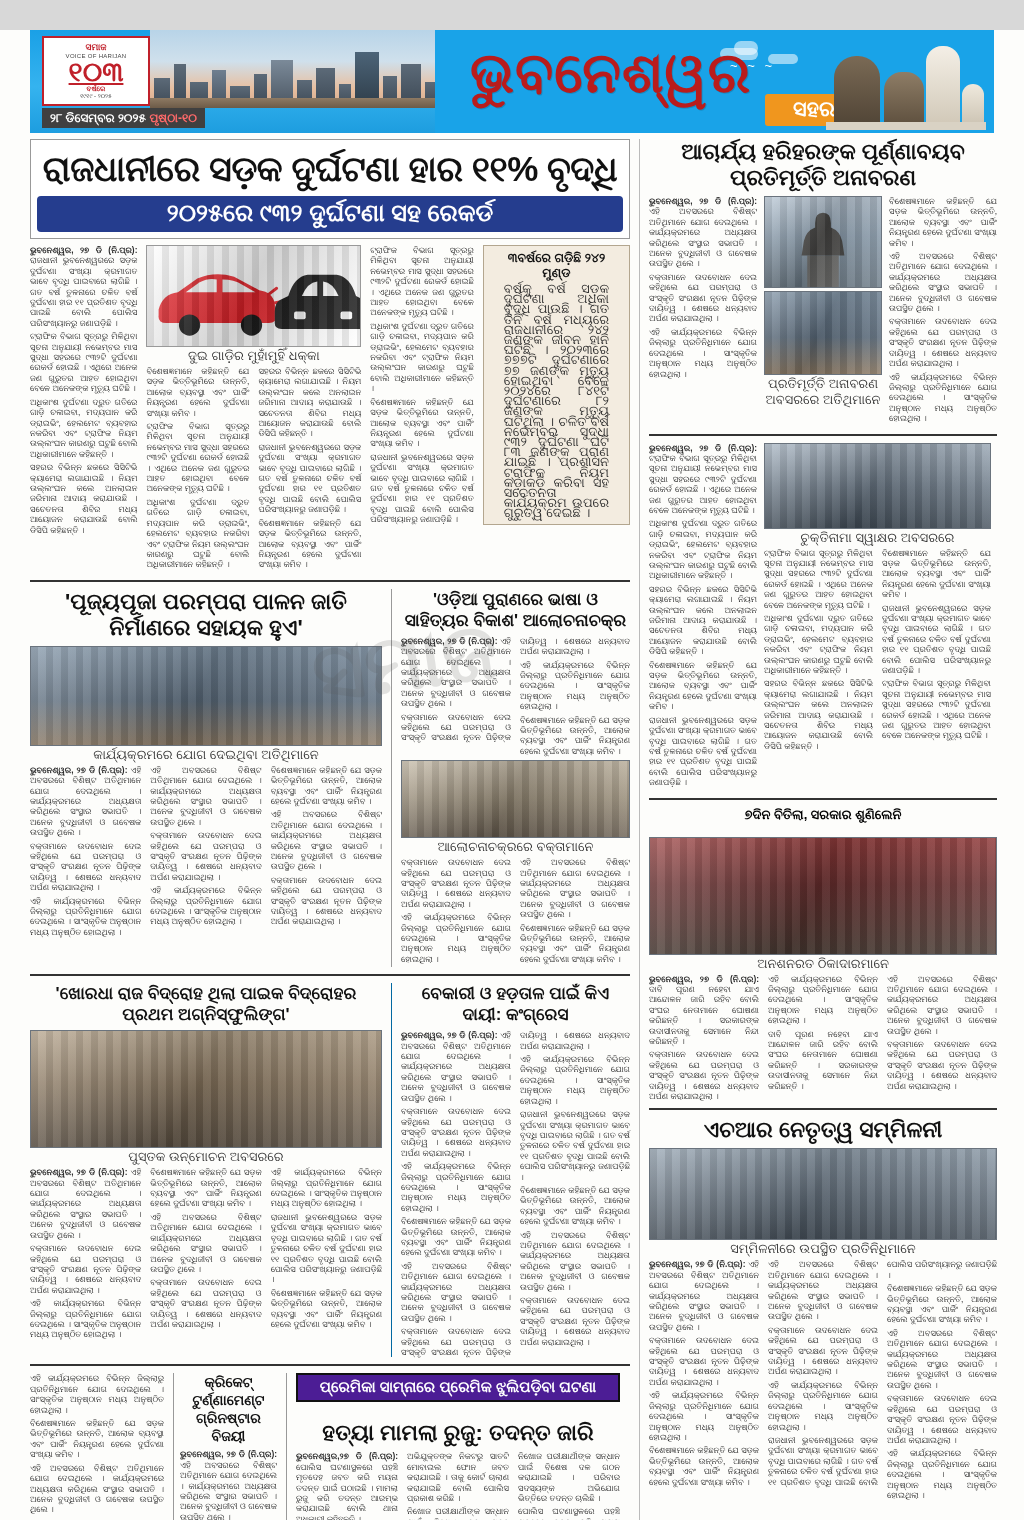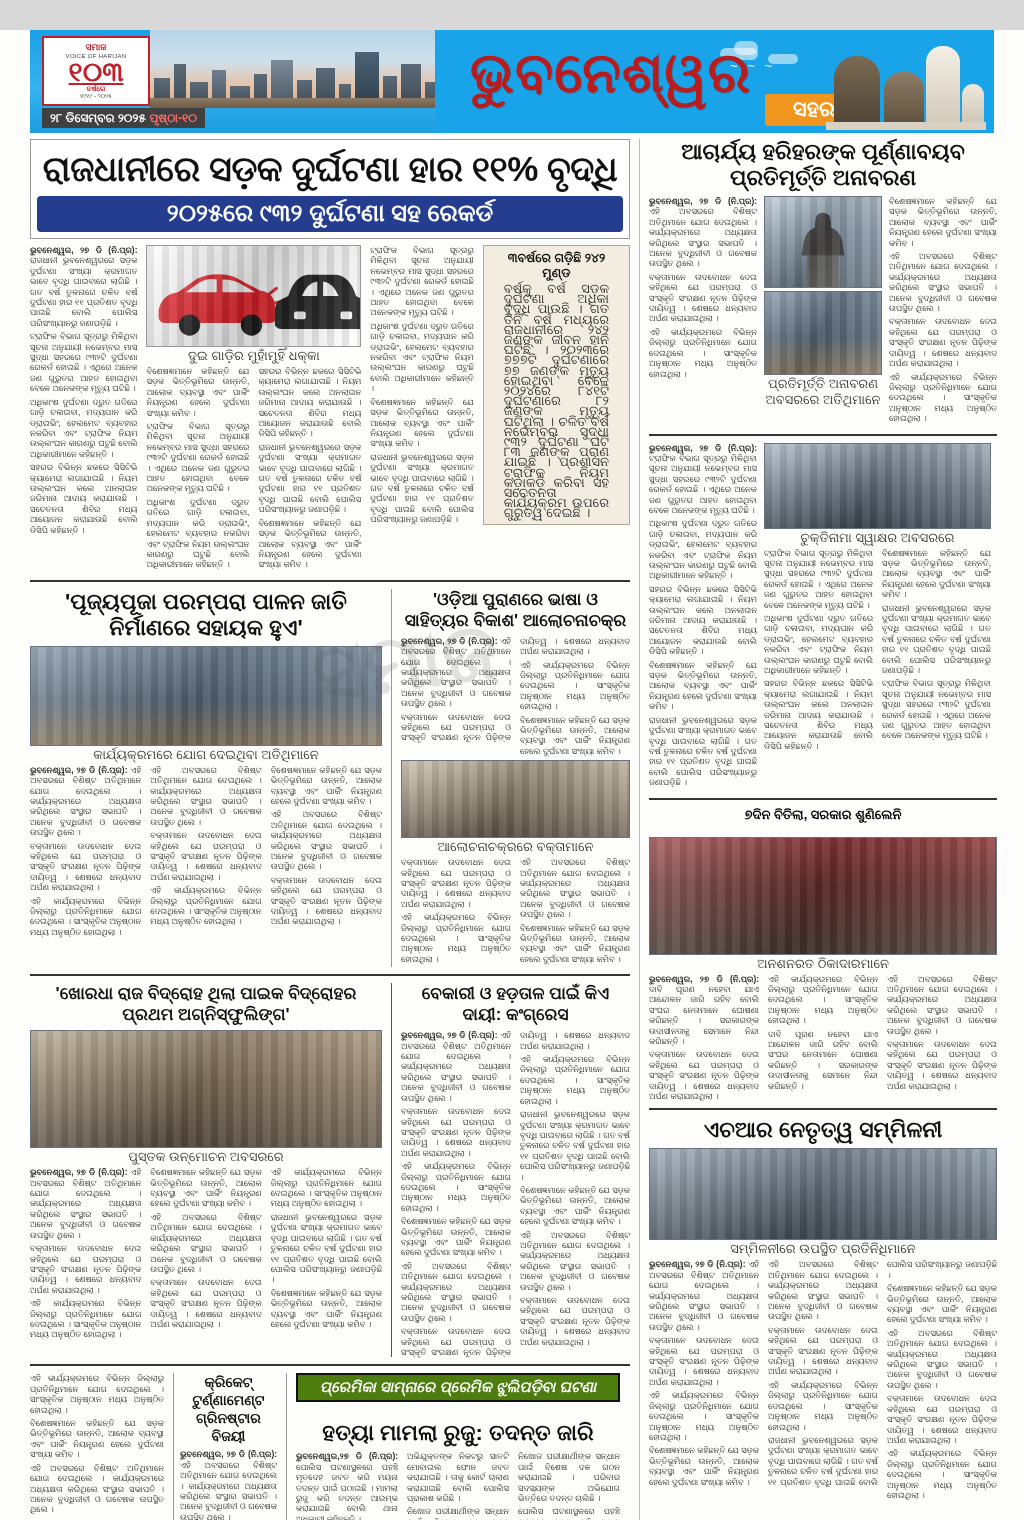--- a/index.html
+++ b/index.html
@@ -97,24 +97,23 @@
     padding: 3px 0 5px 0; border-radius: 4px;
   }
 
   .hl2 { font-size: 22px; font-weight: bold; text-align: center; line-height: 26px; color:#111;}
   .hl3 { font-size: 17px; font-weight: bold; text-align: center; line-height: 21px; color:#111;}
   .hl-sm { font-size: 14px; font-weight: bold; text-align: center; line-height: 18px; color:#111;}
 
   .kicker { font-size: 13px; text-align:center; font-weight: bold; margin-bottom: 14px;}
 
   .band {
-    background: #4d7c0f; color: #fff; text-align: center;
+    background: #4c1d95; color: #fff; text-align: center;
     font-size: 15px; font-weight: bold; padding: 3px 0 4px;
     border: 2px solid #111;
-    font-style: italic;
   }
 
   
   .cols { column-gap: 9px; }
   .c2 { column-count: 2; }
   .c3 { column-count: 3; }
   .body p {
     font-size: 8.4px; line-height: 10.4px; text-align: justify;
     color: #2b2b2b; margin-bottom: 3px;
     word-spacing: 0px;

